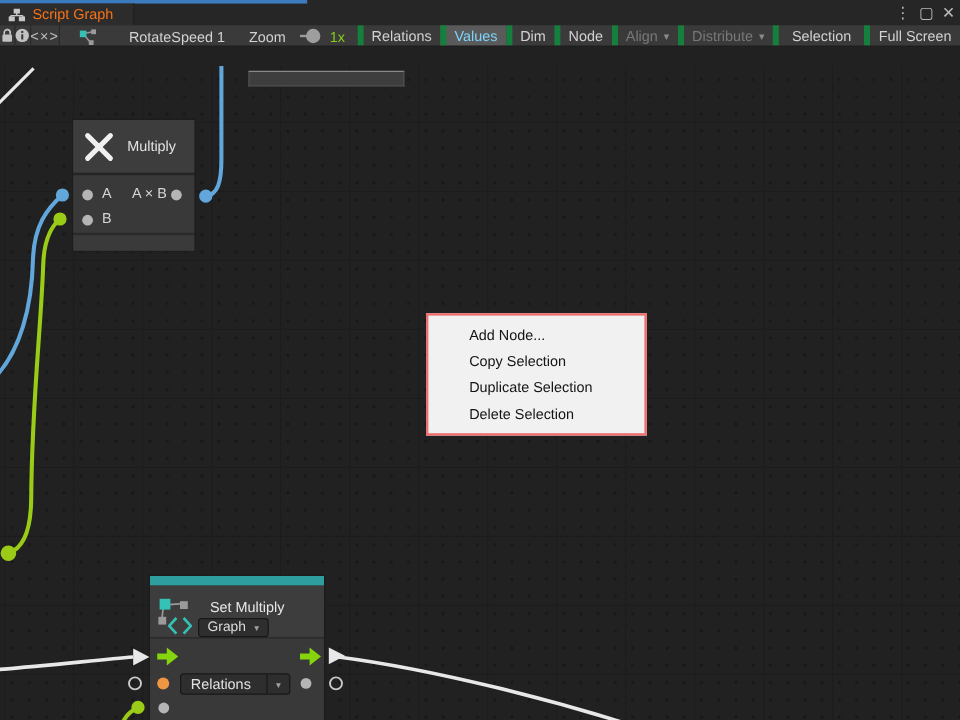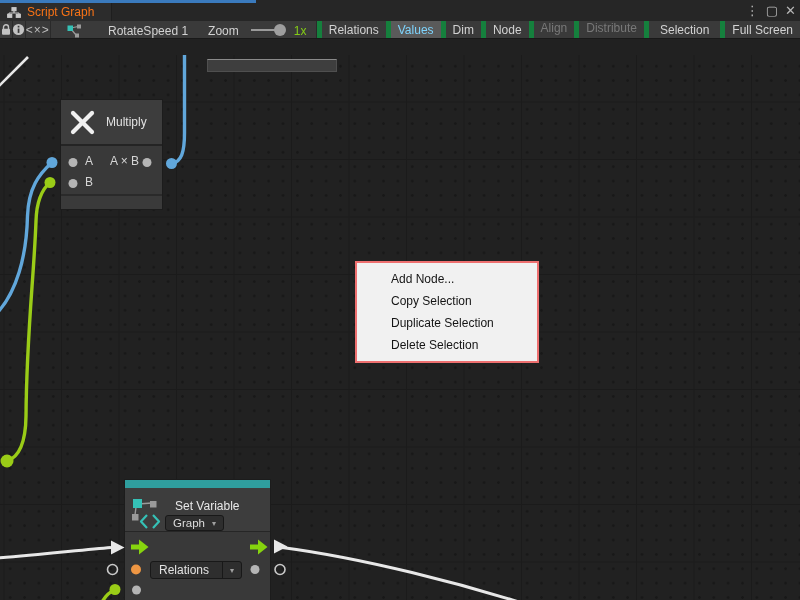--- a/index.html
+++ b/index.html
@@ -18,21 +18,21 @@
 
   
   .toolbar { position:absolute; left:0; top:21px; width:800px; height:18px; background:#3a3a3a;
     border-bottom:1px solid #191919; display:flex; align-items:stretch; overflow:hidden;
     color:#d2d2d2; font-size:12px; }
   .tb-sep { width:1px; background:#2a2a2a; }
   .tb-icon-btn { display:flex; align-items:center; justify-content:center; }
   .tb-text { display:flex; align-items:flex-end; padding:0 6px; white-space:nowrap;gap:20px; }
   .tb-btn { display:flex; align-items:center; padding:0 7px; white-space:nowrap; border-left:5px solid #15803d; }
   .tb-btn.active { background:#5a5a5a; color:#7dd3fc; }
-  .tb-btn.disabled { color:#787878;flex-direction:column; }
+  .tb-btn.disabled { color:#787878; }
   .tb-btn .dd-arrow { font-size:9px; margin-left:5px; color:#8a8a8a; }
   .zoom-track { width:90px; height:2px; background:#9a9a9a; align-self:center; margin-left:6px; position:relative; }
   .zoom-handle { position:absolute; right:-6px; top:-5px; width:12px; height:12px; border-radius:50%; background:#9e9e9e; }
   .code-view { width:60px; justify-content:center; display:flex; align-items:center; color:#bdbdbd; letter-spacing:1px; }
 
   
   .canvas { position:absolute; left:0; top:55px; width:800px; height:561px; background-color:#212121;
     background-image:
       radial-gradient(circle, rgba(0,0,0,0.28) 1px, transparent 1.6px),
       linear-gradient(to right, #1b1b1b 1px, transparent 1px),
@@ -215,21 +215,21 @@
             <line x1="11" y1="19" x2="10" y2="27"></line>
           </g>
           <rect x="8" y="11" width="9" height="9" fill="#35c1b6"></rect>
           <rect x="25" y="13" width="6.5" height="6.5" fill="#9a9a9a"></rect>
           <rect x="7" y="26" width="6.5" height="6.5" fill="#9a9a9a"></rect>
           <g fill="none" stroke="#35c1b6" stroke-width="2.2" stroke-linejoin="round">
             <polyline points="22,27 16,33.5 22,40"></polyline>
             <polyline points="28,27 34,33.5 28,40"></polyline>
           </g>
         </svg>
-        <span class="sv-title">Set Variable</span>
+        <span class="sv-title">Set Multiply</span>
         <div class="mini-dd" id="dd-graph">
           <span>Graph</span>
           <span class="dd-arrow">▾</span>
         </div>
       </div>
       <div class="gap"></div>
       <div class="node-body">
         <div class="mini-dd" id="dd-changepos">
           <span class="dd-text">Relations</span>
           <span class="dd-arrow-box">▾</span>

